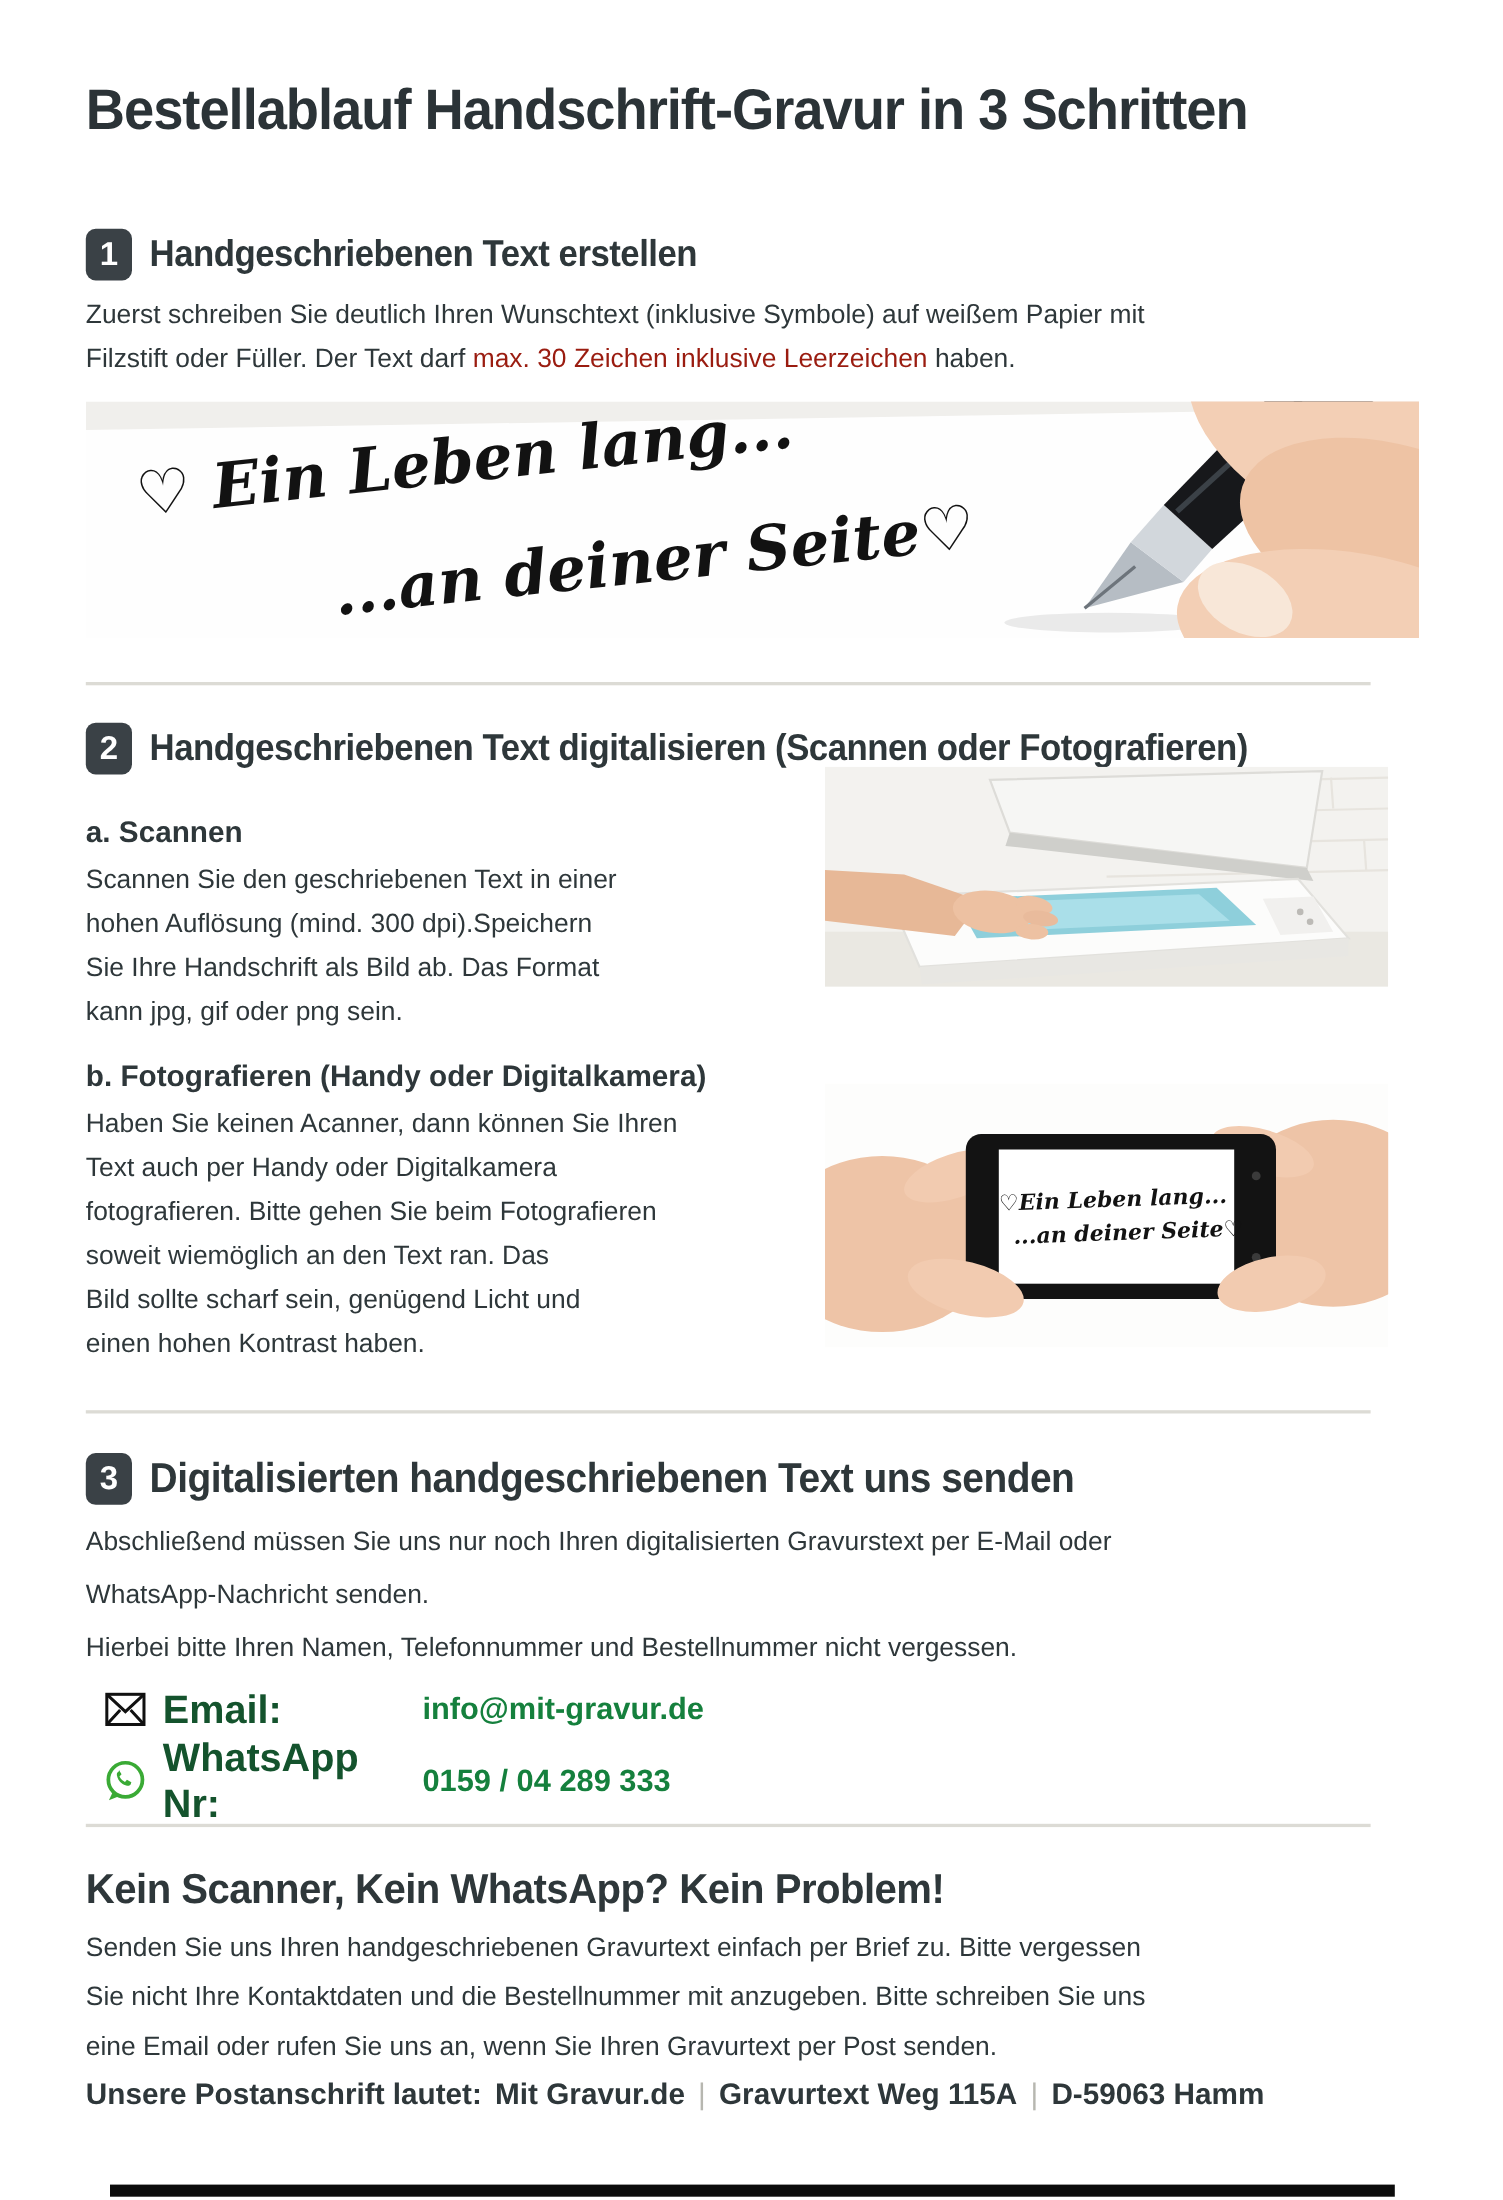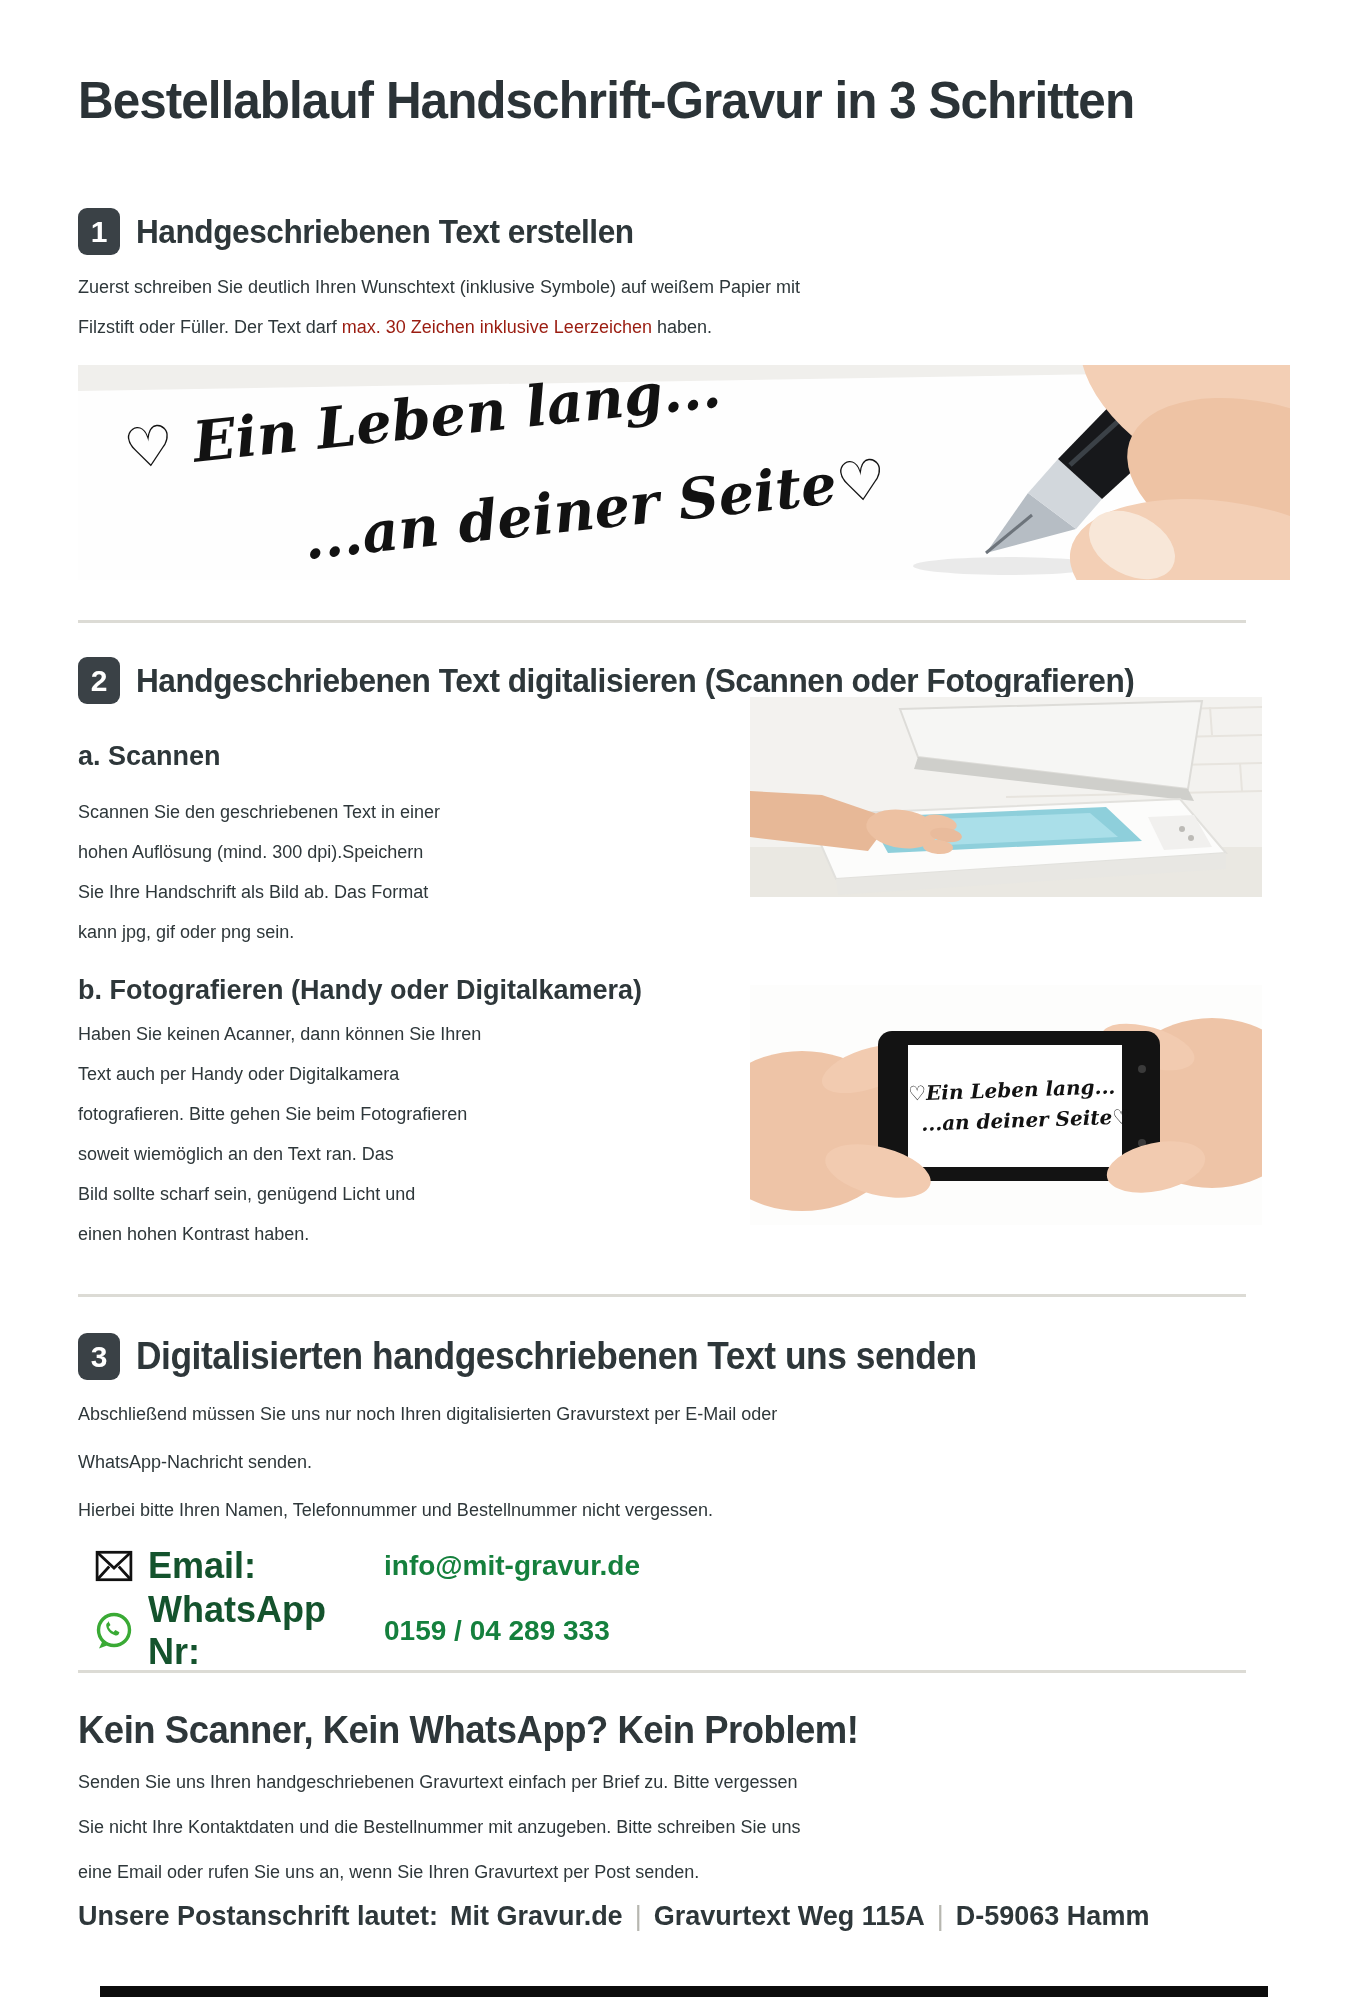--- a/index.html
+++ b/index.html
@@ -11,34 +11,34 @@
   .doc-title{margin-top:70px;font-size:52px;font-weight:bold;letter-spacing:-1px;
     color:#2b3337;white-space:nowrap;transform:scaleX(.95);transform-origin:left center;}
 
   .step-header{display:flex;align-items:center;gap:16px;}
   .badge{flex:0 0 auto;width:42px;height:47px;background:#3a4146;border-radius:9px;
     color:#fff;font-weight:bold;font-size:30px;display:flex;align-items:center;justify-content:center;}
   .step-heading{display:inline-block;font-size:34px;font-weight:bold;letter-spacing:-.5px;
     white-space:nowrap;transform:scaleX(.93);transform-origin:left center;color:#2e373a;}
   .step-heading.big{font-size:38px;}
 
-  .body-text{font-size:18px;line-height:40px;white-space:pre-line;color:#2e373a;}
+  .body-text{font-size:24px;line-height:40px;white-space:pre-line;color:#2e373a;}
   .red{color:#9a1c10;}
 
   .hr{height:3px;background:#dcdbd5;width:1168px;}
 
   .s1-header{margin-top:78px;}
   .s1-body{margin-top:12px;}
   .fig-pen{margin-top:18px;width:1212px;height:215px;display:block;}
   .hr1{margin-top:40px;}
 
   .step2-section{position:relative;margin-top:34px;}
   .sub-heading{font-size:27px;font-weight:bold;line-height:40px;color:#2e373a;}
   .a-head{margin-top:32px;}
-  .scan-body{margin-top:16px;width:660px;}
+  .scan-body{margin-top:4px;width:660px;}
   .b-head{margin-top:18px;}
   .photo-body{margin-top:4px;width:660px;}
   .fig-scan{position:absolute;left:672px;top:40px;width:512px;height:200px;}
   .fig-phone{position:absolute;left:672px;top:328px;width:512px;height:240px;}
 
   .hr2{margin-top:40px;}
   .s3-header{margin-top:36px;}
   .s3-body{margin-top:10px;line-height:48px;}
 
   .contact{margin-top:8px;}

